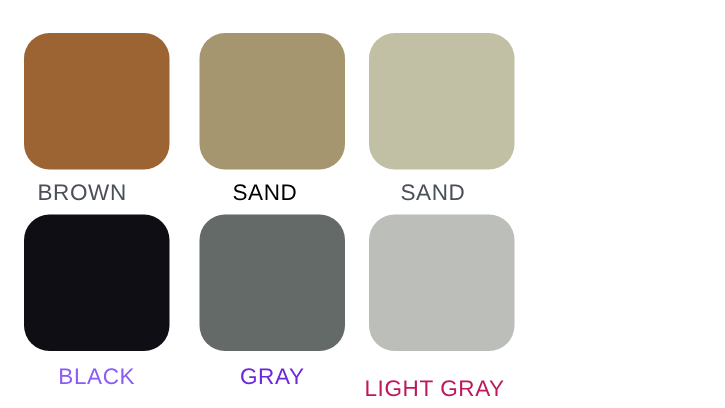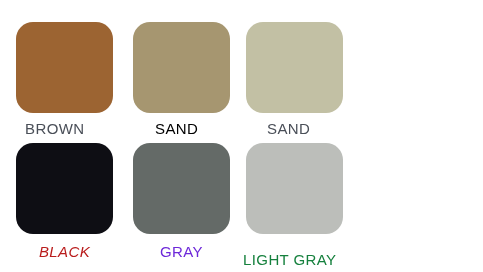--- a/index.html
+++ b/index.html
@@ -95,28 +95,28 @@
       <span class="swatch-chip" style="background-color: rgb(194, 192, 164);"></span>
       <span class="swatch-label" style="color: rgb(74, 79, 88);">SAND</span>
     </div>
 
   </div>
 
   <div class="swatch-row row-1">
 
     <div class="swatch-cell row1 col-0">
       <span class="swatch-chip" style="background-color: rgb(14, 14, 20);"></span>
-      <span class="swatch-label" style="color: #b91c1c; font-style: italic;">BLACK</span>
+      <span class="swatch-label" style="color: #8b5cf6;">BLACK</span>
     </div>
 
     <div class="swatch-cell row1 col-1">
       <span class="swatch-chip" style="background-color: rgb(100, 106, 103);"></span>
       <span class="swatch-label" style="color: #6d28d9;">GRAY</span>
     </div>
 
     <div class="swatch-cell row1 col-2">
       <span class="swatch-chip" style="background-color: rgb(188, 190, 186);"></span>
-      <span class="swatch-label" style="color: #15803d; margin-top: 16px;">LIGHT GRAY</span>
+      <span class="swatch-label" style="color: #be185d; margin-top: 16px;">LIGHT GRAY</span>
     </div>
 
   </div>
 
 </div>
 
 </body></html>

